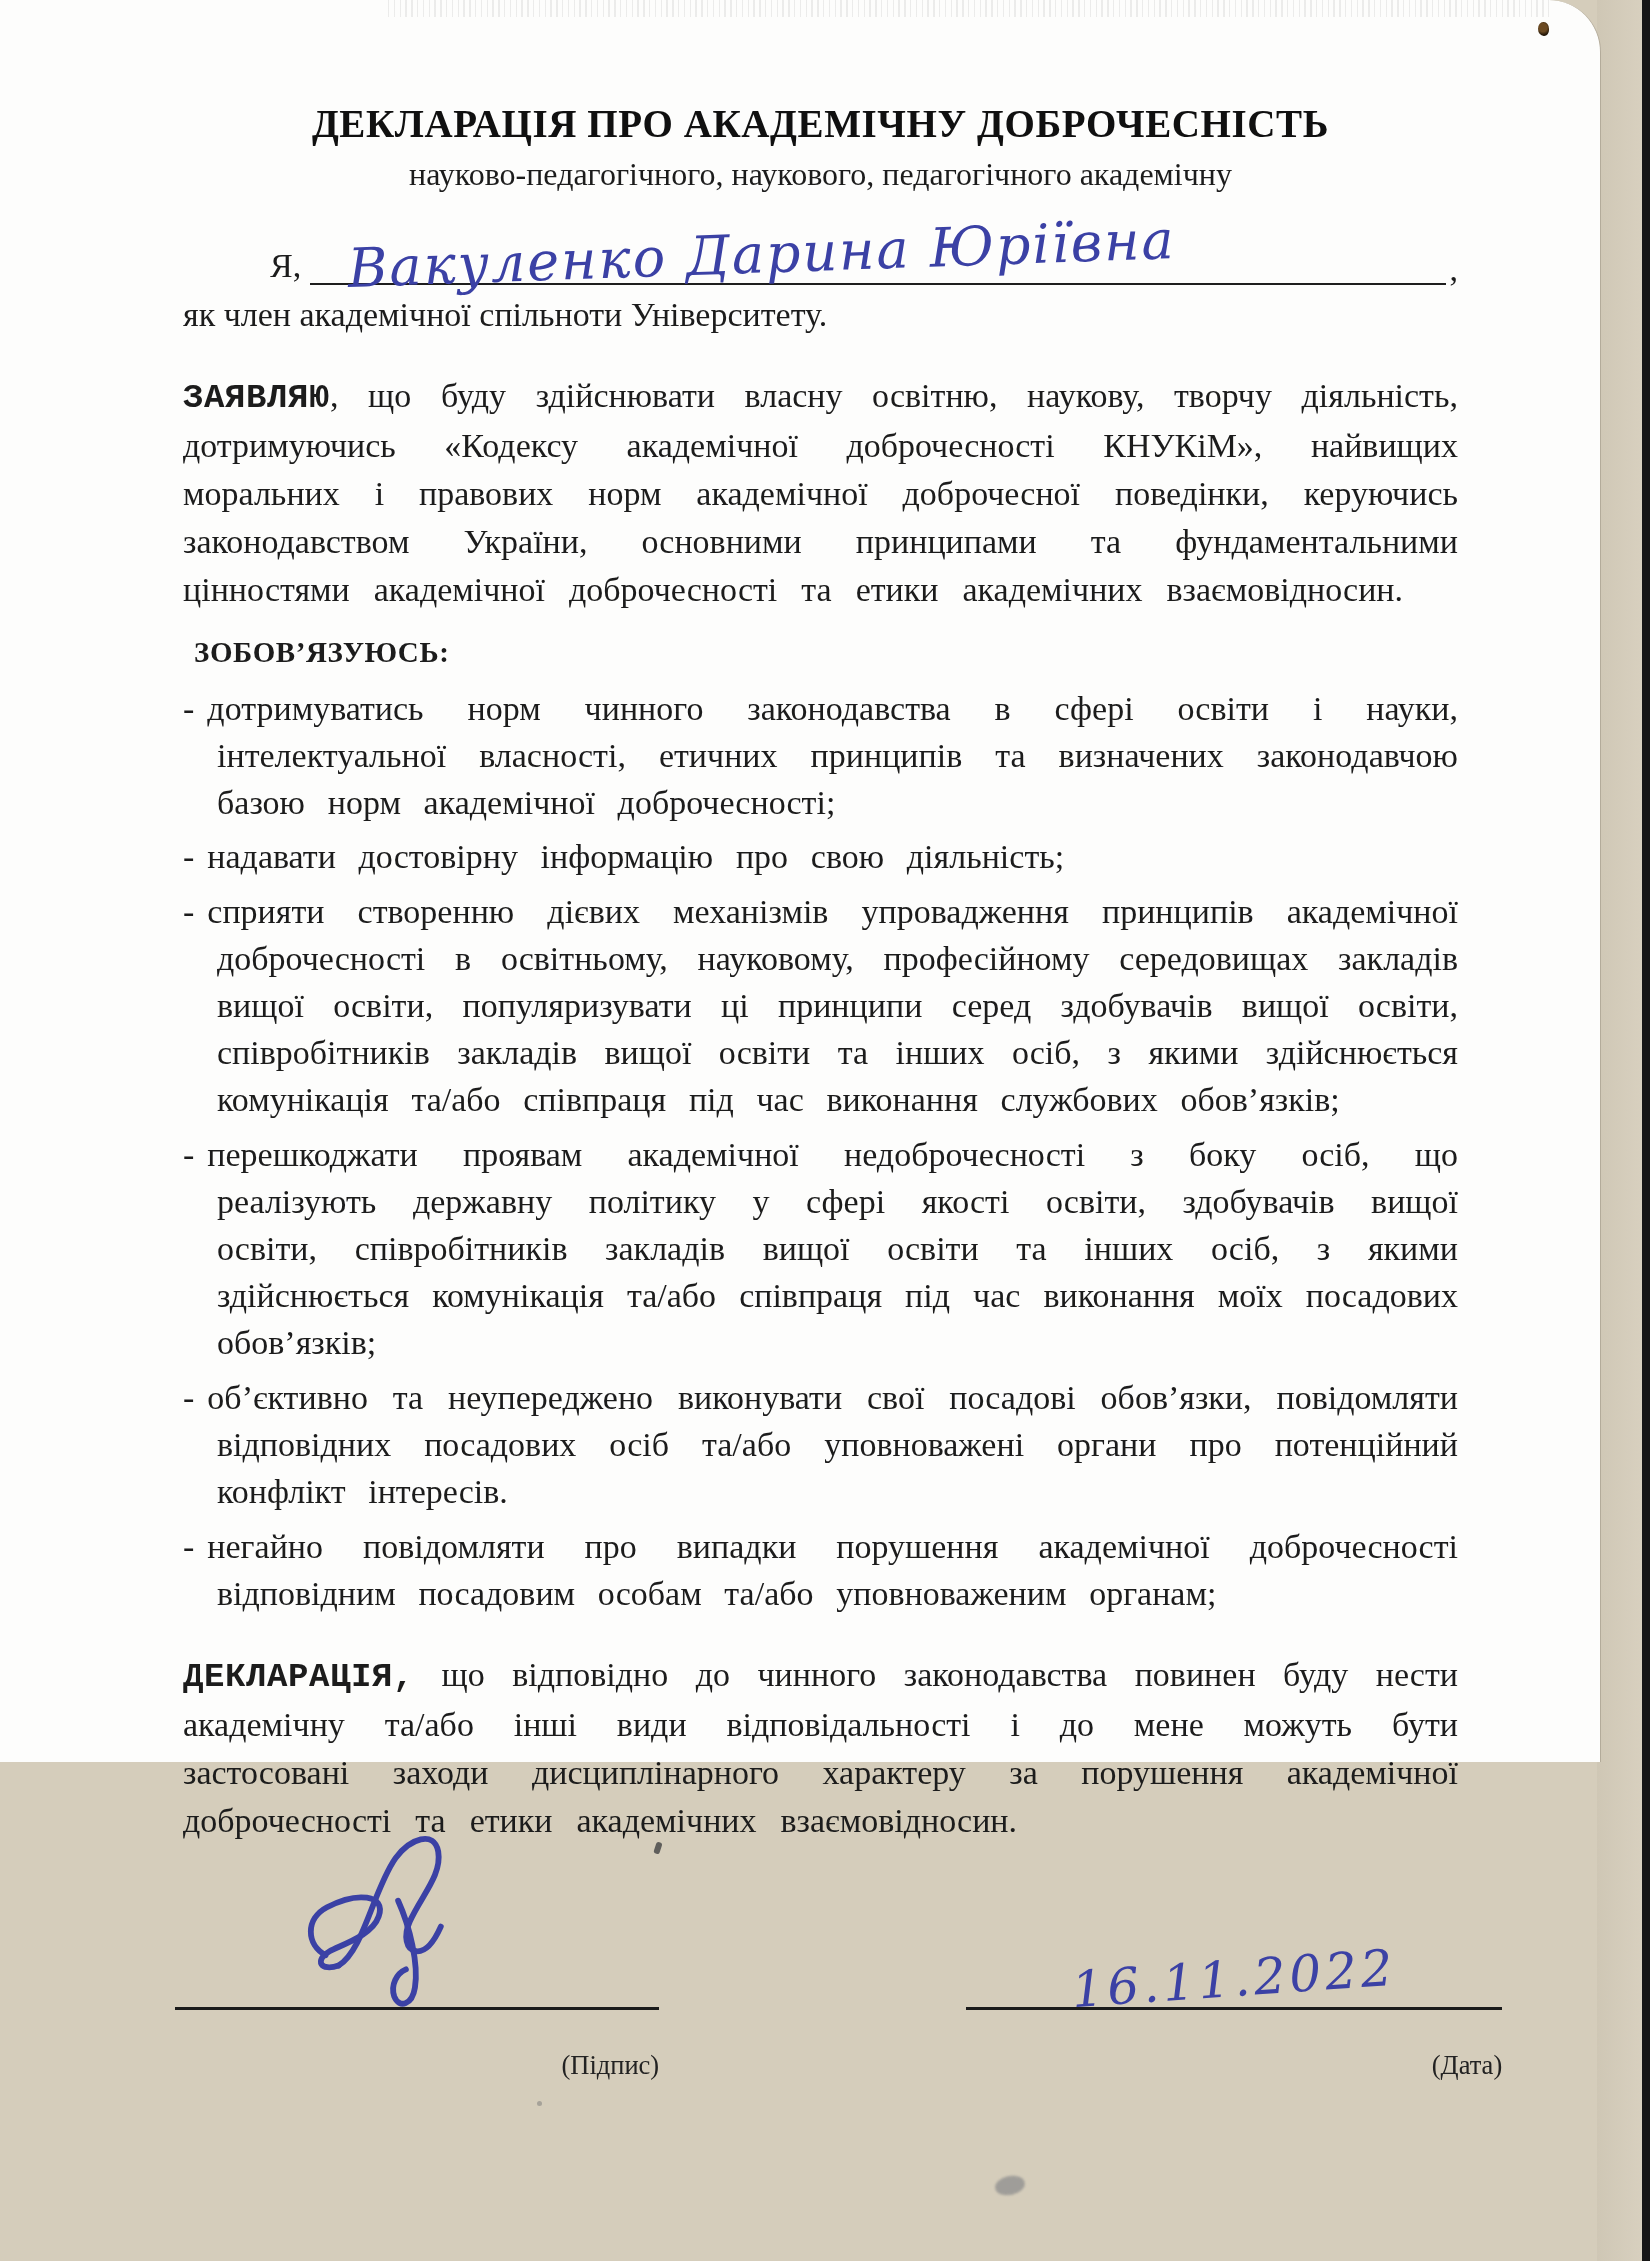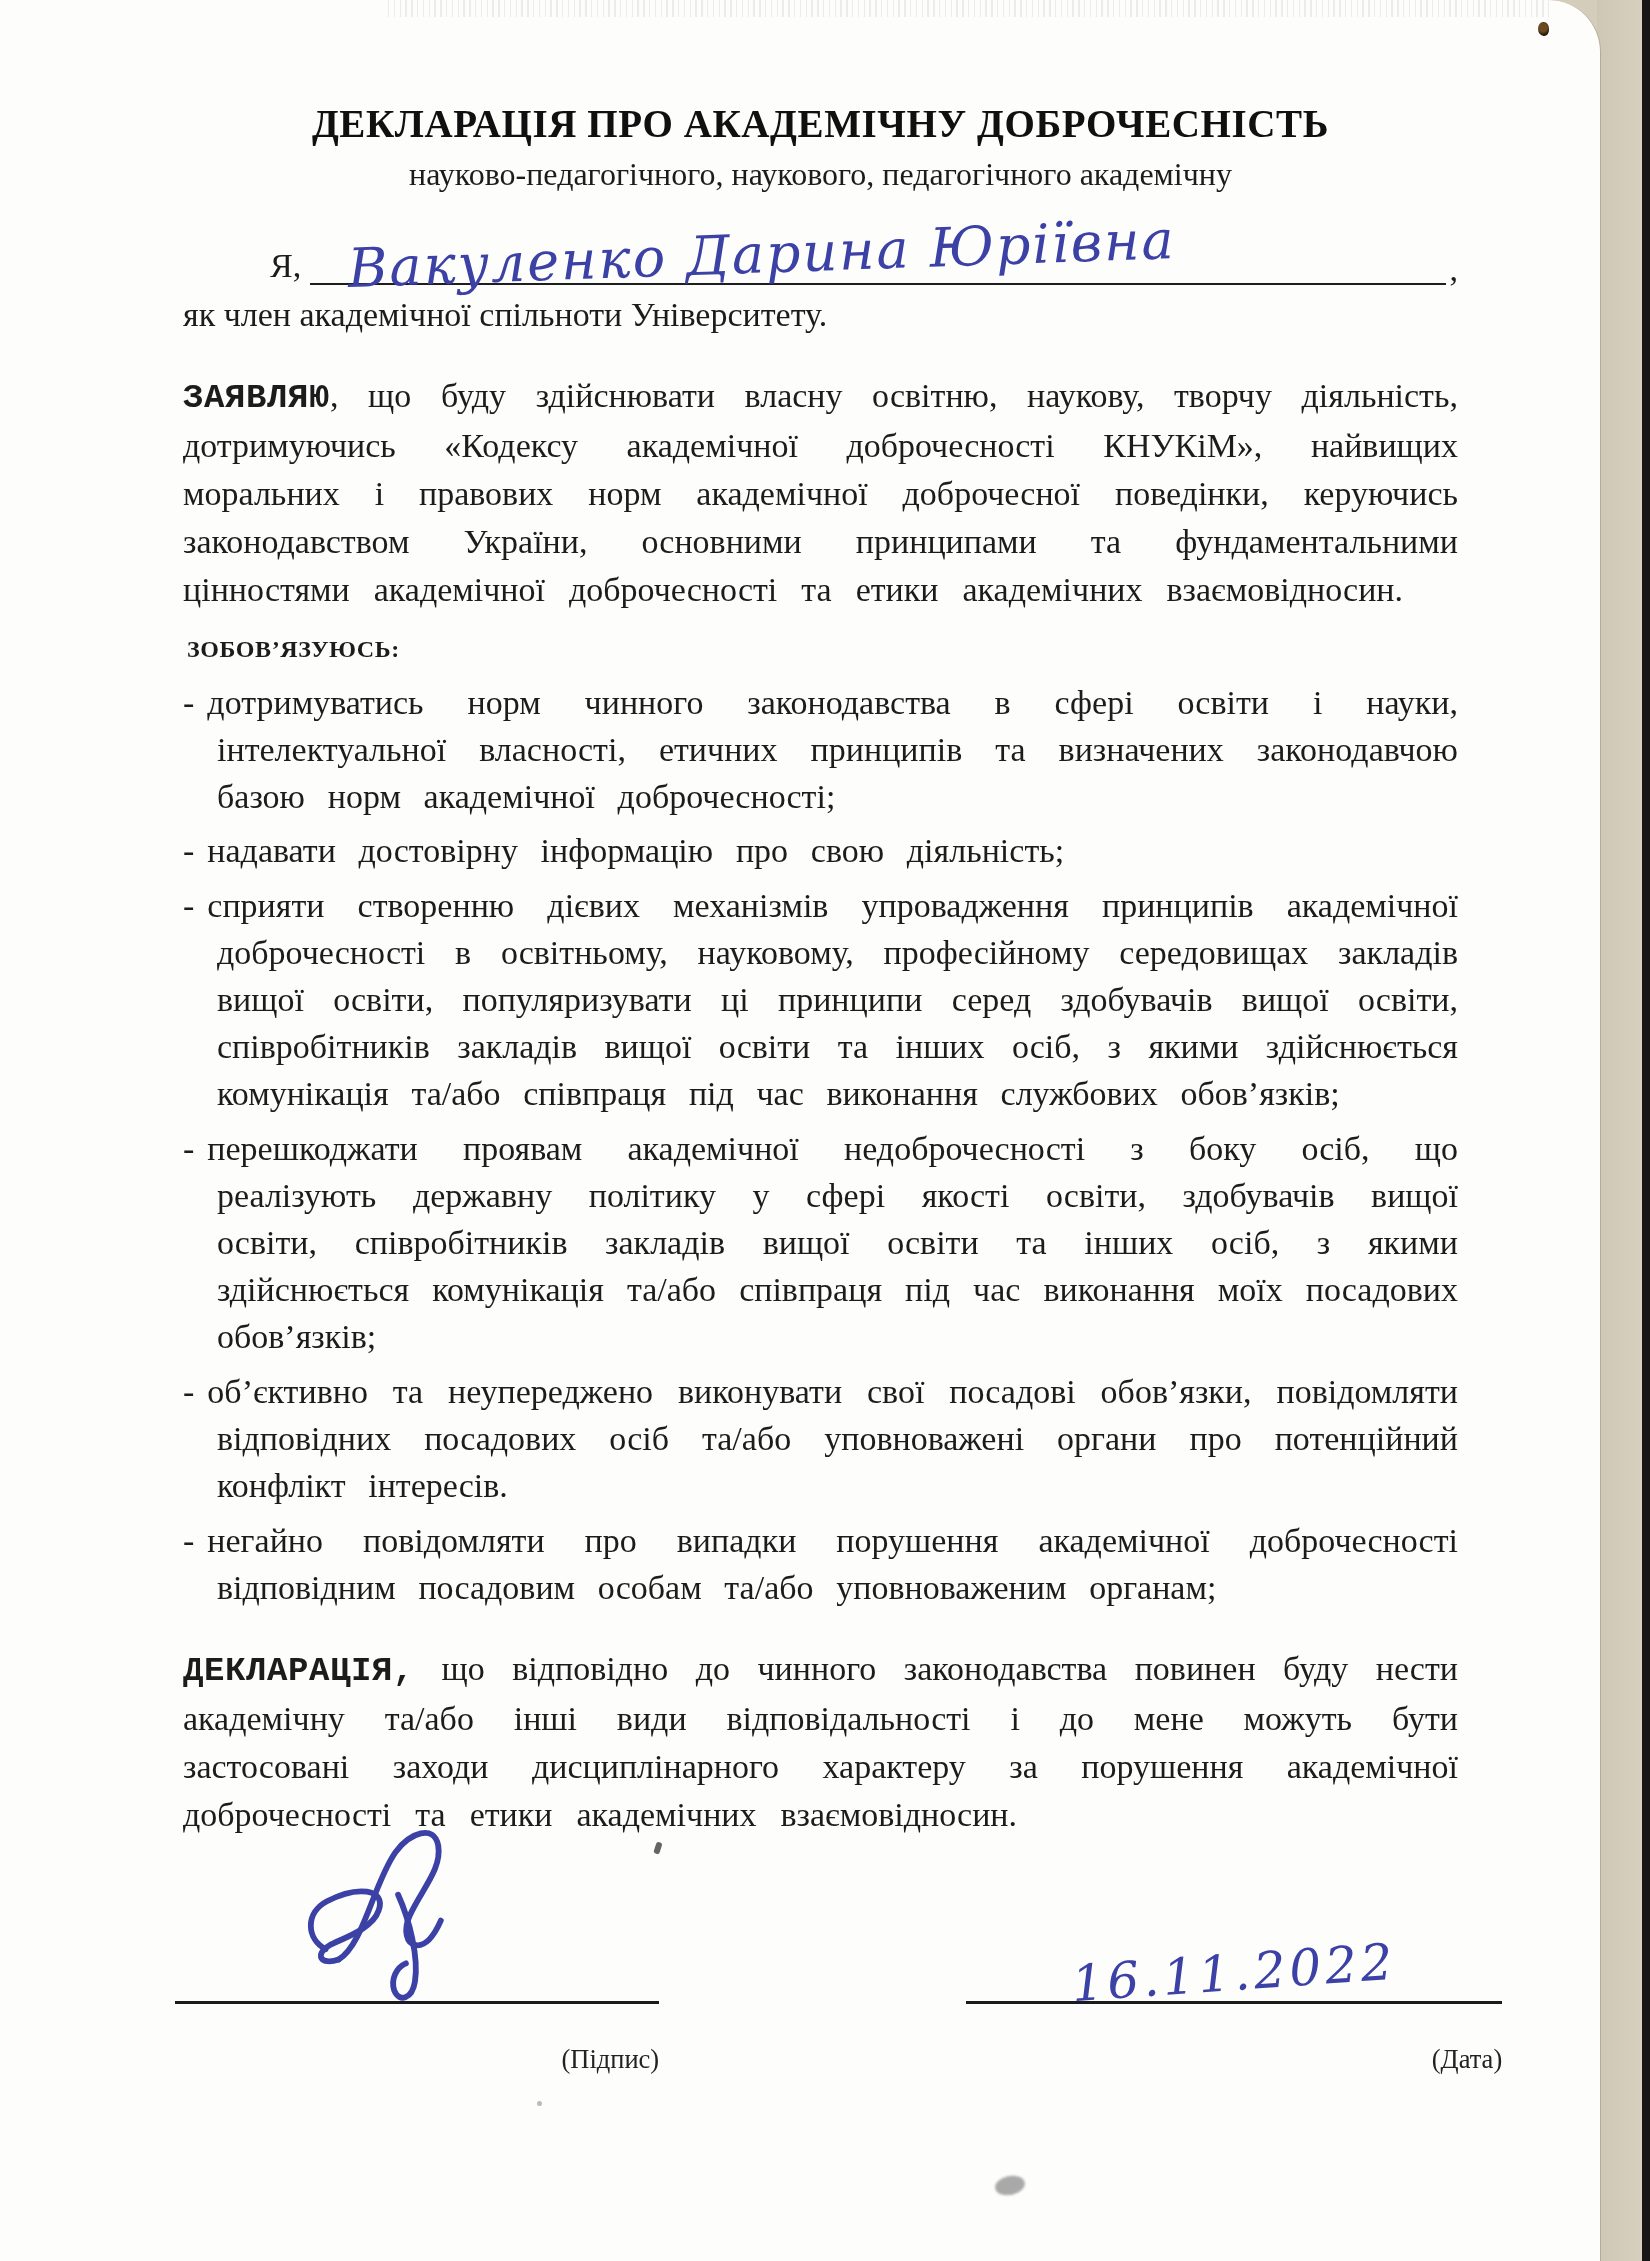--- a/index.html
+++ b/index.html
@@ -8,21 +8,21 @@
     background:#d5cdbb;
     font-family:"Liberation Serif","DejaVu Serif",serif;
     color:#1c1c1c;
   }
   
   .scan-strip{position:absolute;top:0;right:0;width:9px;height:100%;background:#161616;}
   .edge-shade{position:absolute;top:0;right:9px;width:45px;height:100%;
     background:linear-gradient(90deg,#cfc7b5,#d8d0bf);}
   
   .page{
-    position:absolute;left:0;top:0;width:1600px;height:2261px;
+    position:absolute;left:0;top:0;width:1600px;height:1762px;
     background:#fdfdfc;
     border-top-right-radius:52px;
     border-right:1.9px solid #b3ab9a;
   }
   
   .top-noise{position:absolute;left:388px;top:0;width:1164px;height:17px;opacity:.18;
     background:repeating-linear-gradient(90deg,rgba(60,60,60,.5) 0 1.3px,transparent 1.3px 5.8px);}
   .doc{padding:102px 142px 0 183px;}
 
   h1{
@@ -43,21 +43,21 @@
   .trail-comma{font-size:34px;line-height:30px;}
 
   .member{margin:6.5px 0 0 0;font-size:34px;line-height:47px;}
 
   p.para{
     margin:34px 0 0 0;font-size:34px;line-height:48px;
     text-align:justify;word-spacing:15.5px;
   }
   p.para b{letter-spacing:0.6px;font-family:Liberation Mono, monospace;}
 
-  .oblig-head{margin:22px 0 0 4px;font-size:24px;font-weight:bold;letter-spacing:0.6px;}
+  .oblig-head{margin:22px 0 0 11px;font-size:29px;font-weight:bold;letter-spacing:0.6px;}
   ul.oblig{list-style:none;margin:15.5px 0 0 0;padding:0;}
   ul.oblig li{
     font-size:34px;line-height:47px;text-align:justify;word-spacing:14.2px;
     padding-left:34px;text-indent:-34px;margin:0 0 7.8px 0;
   }
   ul.oblig .marker{margin-right:13px;}
 
   .ack{margin-top:49px;}
 
   .sig-block{display:flex;justify-content:space-between;margin:97px 0 0 -7.8px;width:1327px;}

